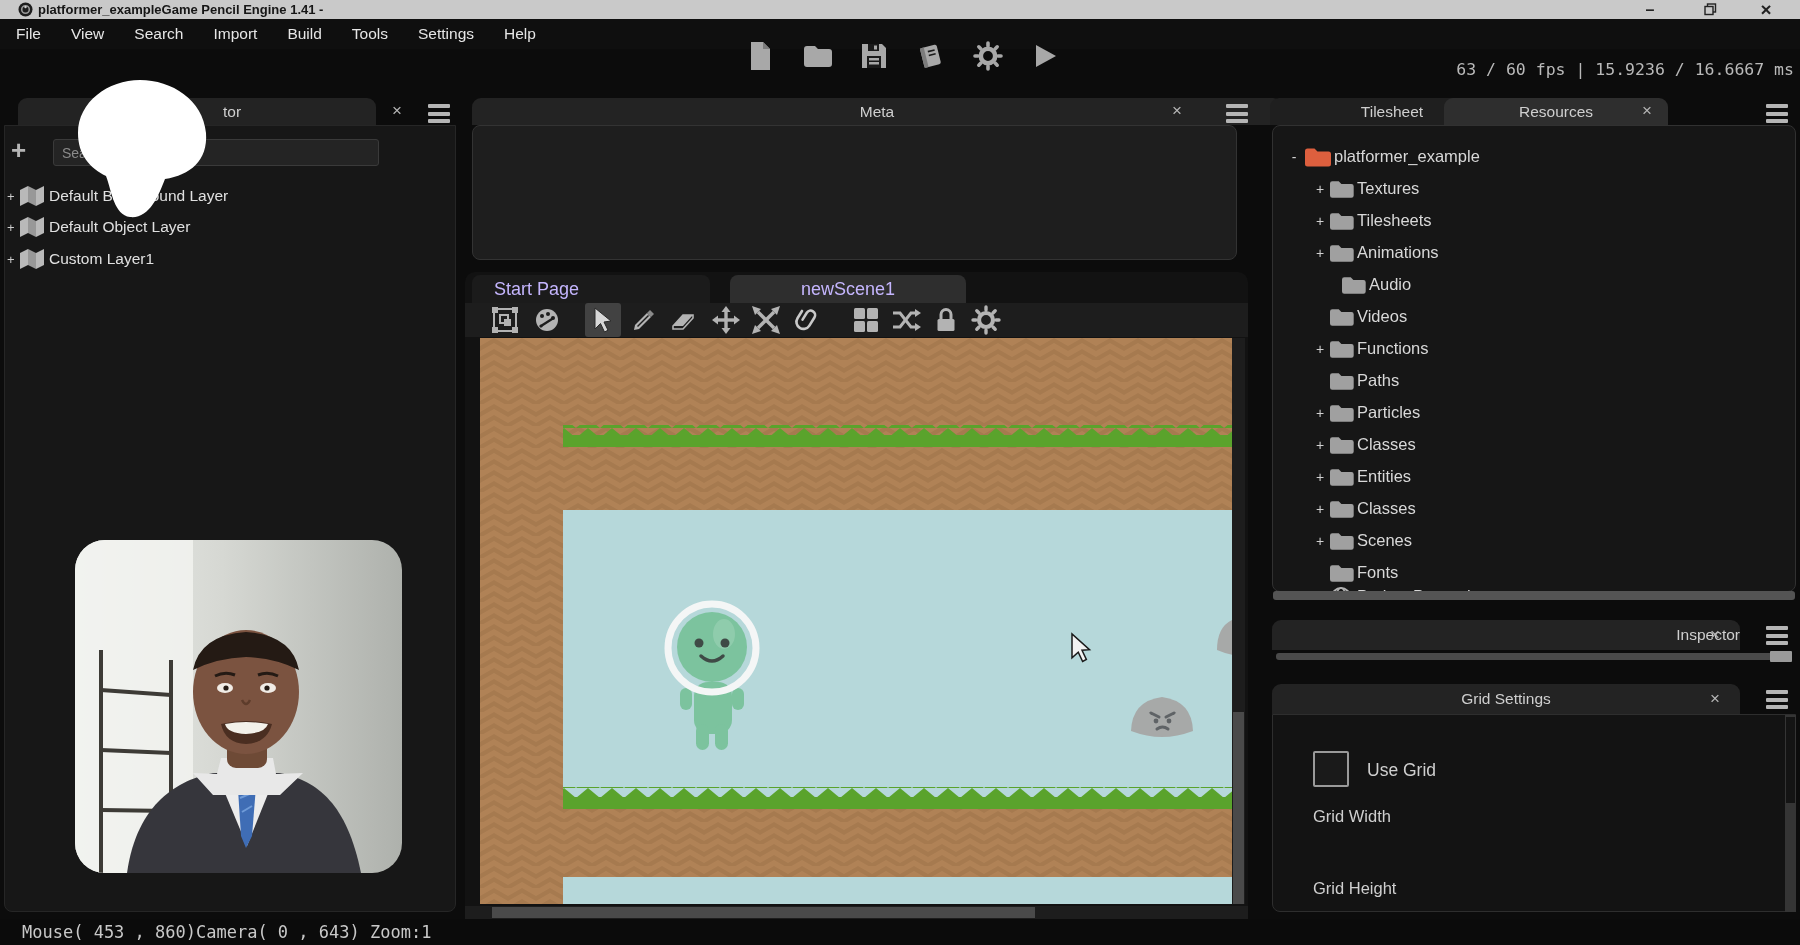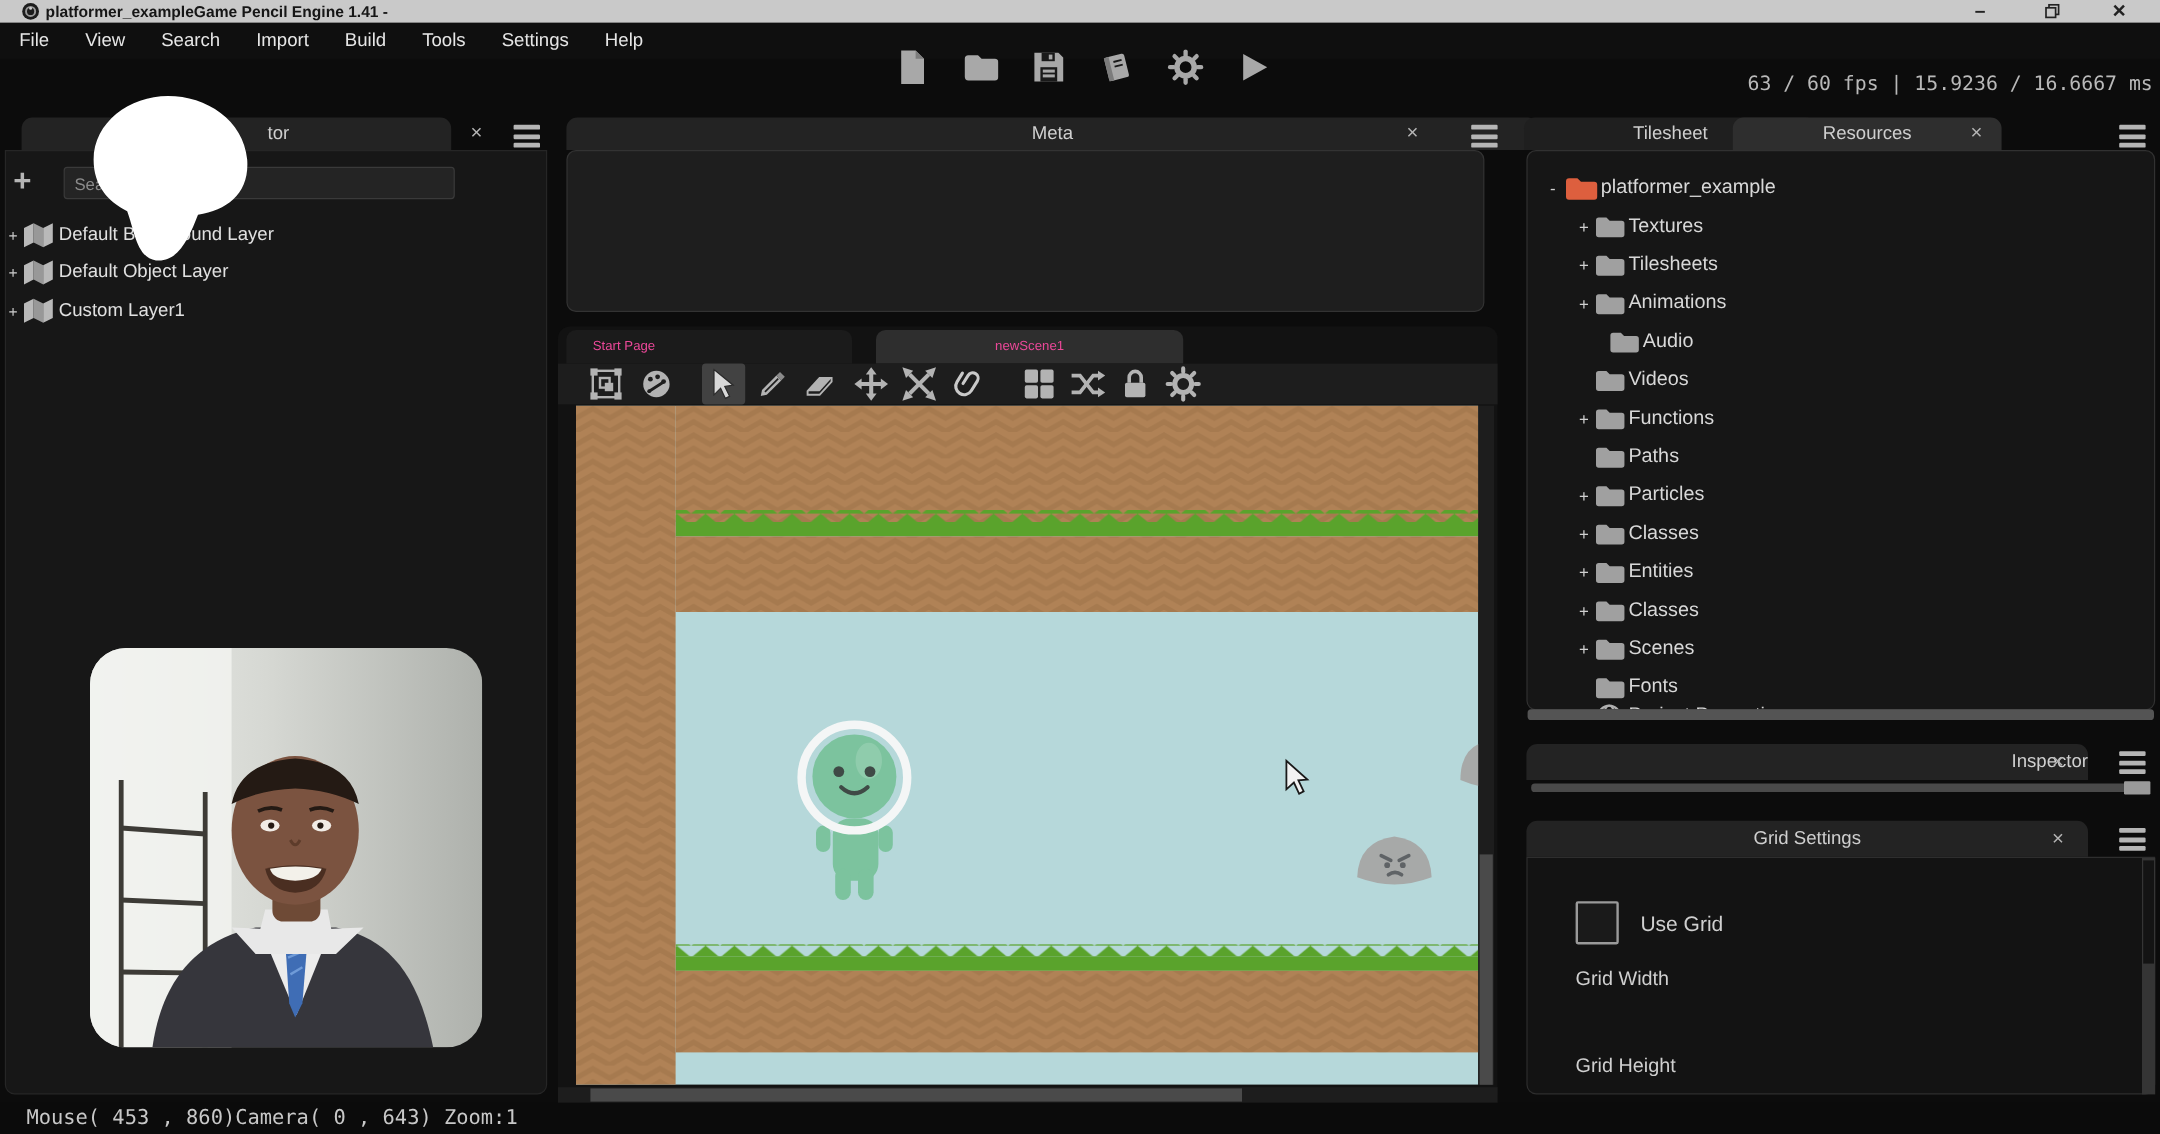--- a/index.html
+++ b/index.html
@@ -28,21 +28,21 @@
   .ptab .x{position:absolute;color:#b5b5b5;font-size:17px;}
   .burger{display:inline-flex;flex-direction:column;gap:3.5px;}
   .burger i{display:block;width:22px;height:4px;background:#b5b5b5;border-radius:1px;}
   .pbox{background:var(--box);border:1px solid #333;border-radius:8px;}
   .searchbox{background:#242424;border:1px solid #3a3a3a;border-radius:3px;color:#d0d0d0;font-size:14px;padding:0 8px;outline:none;}
   .searchbox::placeholder{color:#8a8a8a;}
   .layerrow{position:absolute;left:0;height:30px;display:flex;align-items:center;color:#e0e0e0;font-size:15.5px;}
   .layerrow .exp{width:12px;font-size:13px;color:#cccccc;margin-left:2px;}
   .plus{color:#b5b5b5;font-size:26px;font-weight:bold;line-height:20px;}
   
-  .scenetab{position:absolute;height:28px;display:flex;align-items:center;font-size:11px;color:#ec4899;border-radius:8px 8px 0 0;}
+  .scenetab{position:absolute;height:28px;display:flex;align-items:center;font-size:18px;color:#c4b5fd;border-radius:8px 8px 0 0;}
   .stool{position:absolute;width:36px;height:34px;display:flex;align-items:center;justify-content:center;border-radius:3px;}
   .stool.active{background:#424242;}
   
   .treerow{position:absolute;display:flex;align-items:center;height:31px;font-size:16.5px;color:#d8d8d8;}
   .treerow .exp{width:14px;font-size:14px;color:#d0d0d0;text-align:center;}
   .scroll{background:#1d1d1d;}
   .thumb{background:#4a4a4a;}
   
   .gslabel{font-size:16.5px;color:#cfcfcf;}
   .gsinput{background:#2b2b2b;border:1px solid #3a3a3a;border-radius:3px;color:#a9a9a9;font-size:16px;padding-left:10px;outline:none;width:100%;height:100%;}
@@ -200,21 +200,21 @@
       <i></i>
       <i></i>
     </span>
   <div class="abs pbox" style="left:472px;top:125px;width:765px;height:135px"></div>
 </div>
 
 <div class="abs" style="left:465px;top:272px;width:783px;height:648px;background:#121212;border-radius:10px">
   <div class="scenetab" style="left:7px;top:3px;width:238px;background:#1b1b1b;padding-left:22px">
     <span>Start Page</span>
   </div>
-  <div class="scenetab" style="left:265px;top:3px;width:256px;background:var(--tab_active);justify-content:center">
+  <div class="scenetab" style="left:265px;top:3px;width:236px;background:var(--tab_active);justify-content:center">
     <span>newScene1</span>
   </div>
   <div class="abs" style="left:0;top:31px;width:783px;height:34px;background:#1d1d1d">
     <span class="stool" style="left:22px">
       <svg width="28" height="28">
           <rect x="3" y="3" width="22" height="22" fill="none" stroke="#b3b3b3" stroke-width="2"></rect>
           <rect x="1" y="1" width="6" height="6" fill="#b3b3b3"></rect>
           <rect x="21" y="1" width="6" height="6" fill="#b3b3b3"></rect>
           <rect x="1" y="21" width="6" height="6" fill="#b3b3b3"></rect>
           <rect x="21" y="21" width="6" height="6" fill="#b3b3b3"></rect>

